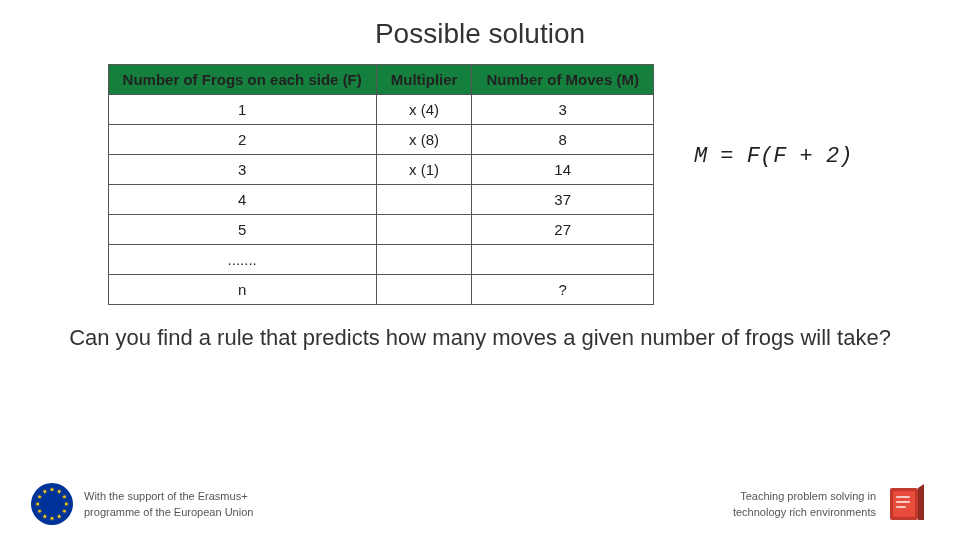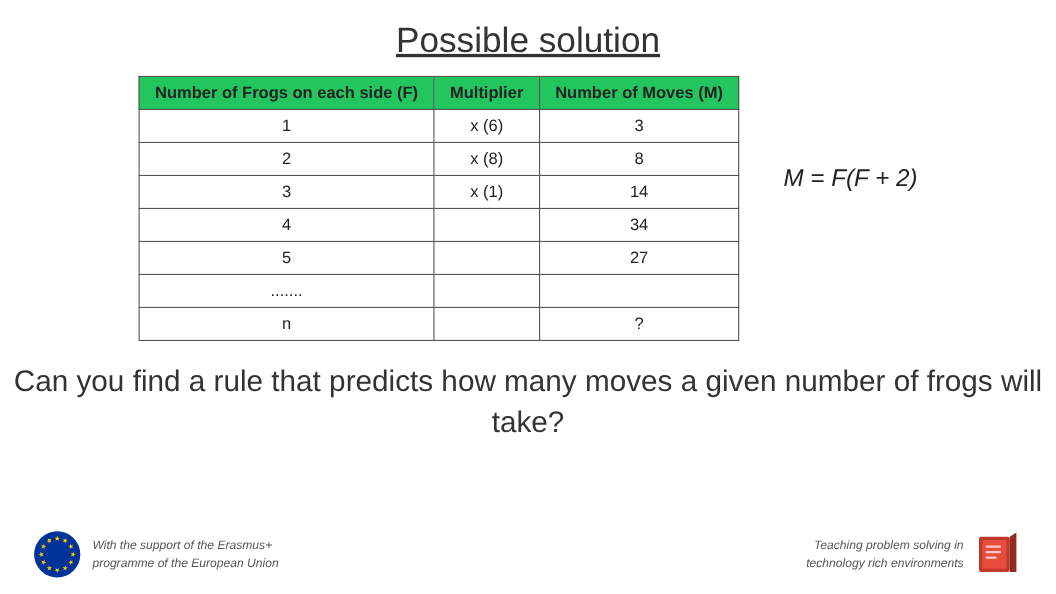--- a/index.html
+++ b/index.html
@@ -6,26 +6,25 @@
     body {
       width: 960px;
       height: 540px;
       background: #ffffff;
       font-family: 'Segoe UI', Arial, sans-serif;
       overflow: hidden;
       position: relative;
     }
     .page-title {
       text-align: center;
-      font-size: 32px;
+      font-size: 28px;
       font-weight: 400;
       color: #333;
       padding-top: 18px;
       padding-bottom: 14px;
-      text-decoration: underline;
     }
     .content-area {
       display: flex;
       flex-direction: row;
       justify-content: center;
       align-items: flex-start;
       gap: 40px;
       padding: 0 60px;
     }
     .table-container {
@@ -36,56 +35,56 @@
       min-width: 380px;
     }
     table th, table td {
       border: 1px solid #555;
       padding: 6px 14px;
       text-align: center;
       font-size: 15px;
       color: #222;
     }
     table th {
-      background: #22c55e;
+      background: #15803d;
       font-weight: 600;
       font-size: 15px;
     }
     table td {
       font-weight: 400;
     }
     .formula-area {
       display: flex;
       align-items: center;
       justify-content: center;
       padding-top: 80px;
+      font-family: Liberation Mono, monospace;
     }
     .formula {
       font-size: 22px;
       color: #222;
       font-style: italic;
       white-space: nowrap;
     }
     .question-text {
       text-align: center;
-      font-size: 27px;
+      font-size: 22px;
       color: #333;
       margin-top: 18px;
       line-height: 1.4;
     }
     .footer {
       position: absolute;
       bottom: 14px;
       left: 0;
       right: 0;
       display: flex;
       align-items: flex-end;
       justify-content: space-between;
       padding: 0 30px;
-      font-style: italic;
     }
     .footer-left {
       display: flex;
       align-items: center;
       gap: 10px;
     }
     .eu-logo {
       width: 44px;
       height: 44px;
       flex-shrink: 0;
@@ -123,37 +122,37 @@
       <thead>
         <tr>
           <th>Number of Frogs on each side (F)</th>
           <th>Multiplier</th>
           <th>Number of Moves (M)</th>
         </tr>
       </thead>
       <tbody id="table-body">
       <tr>
             <td>1</td>
-            <td>x (6)</td>
+            <td>x (4)</td>
             <td>3</td>
           </tr>
           <tr>
             <td>2</td>
             <td>x (8)</td>
             <td>8</td>
           </tr>
           <tr>
             <td>3</td>
             <td>x (1)</td>
             <td>14</td>
           </tr>
           <tr>
             <td>4</td>
             <td></td>
-            <td>34</td>
+            <td>37</td>
           </tr>
           <tr>
             <td>5</td>
             <td></td>
             <td>27</td>
           </tr>
           <tr>
             <td>.......</td>
             <td></td>
             <td></td>

